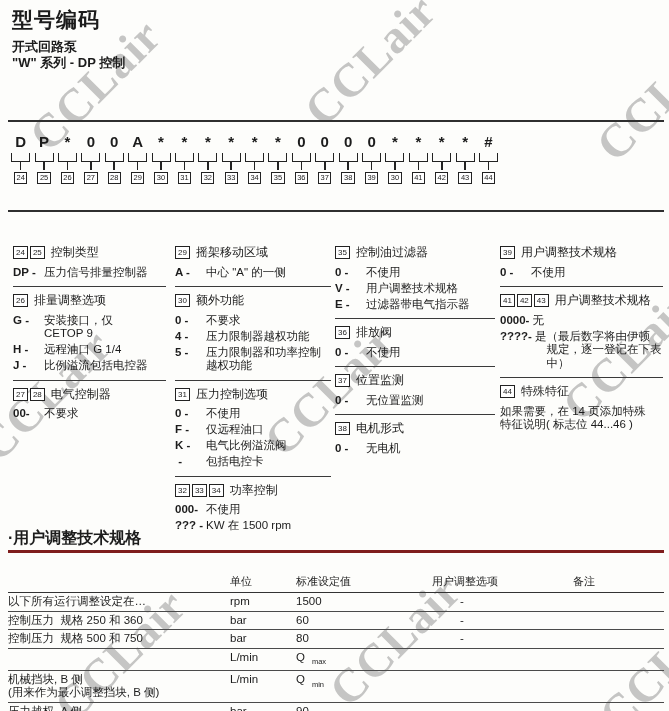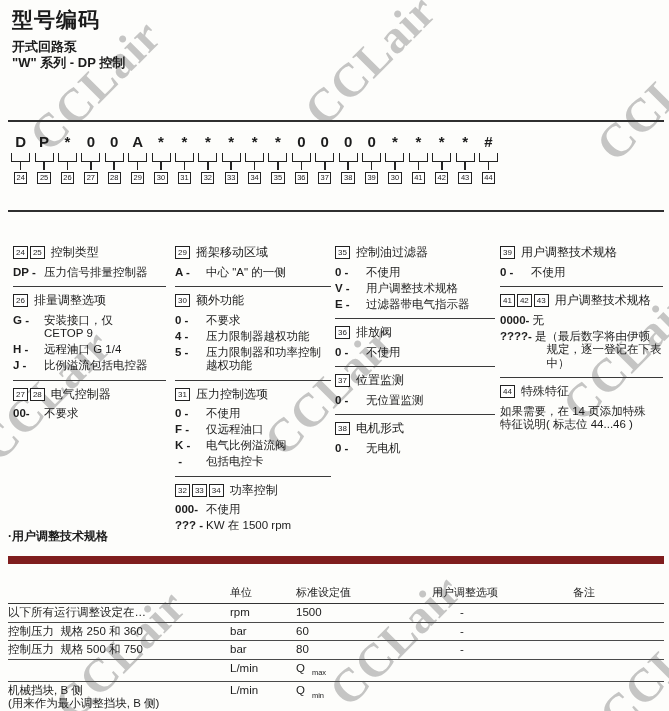--- a/index.html
+++ b/index.html
@@ -46,21 +46,21 @@
   .sec-head{display:flex;align-items:center;gap:6px;margin-bottom:6px;font-size:12px;}
   .sec-boxes{display:flex;gap:2px;}
   .sec-box{border:1.2px solid #222;background:#fff;font-size:8px;line-height:11px;padding:0 2px;}
   .entry{display:flex;margin-top:2.5px;}
   .entry-code{font-weight:bold;white-space:pre;min-width:28px;margin-right:3px;}
   .entry-desc{flex:1;}
   .entry-desc div{min-height:13.5px;white-space:pre-wrap;}
 
   
   #user-spec-table{left:8px;top:528px;width:656px;}
-  #table-title{font-weight:bold;font-size:12px;padding-bottom:11px;border-bottom:8px solid #7f1d1d;}
+  #table-title{font-weight:bold;font-size:16px;padding-bottom:1px;border-bottom:3px solid #7f1d1d;}
   .trow{display:grid;grid-template-columns:222px 66px 136px 136px 1fr;
     border-bottom:1.4px solid #4a4a4a;align-items:start;font-size:11.5px;line-height:13px;}
   .trow.header{font-size:11px;padding-top:20px;border-bottom:1.6px solid #333;}
   .trow.header .tcell{padding-bottom:4px;}
   .tcell{padding:2px 0 2.5px 0;}
   .tcell.label div{white-space:pre-wrap;}
   .tcell.option{padding-left:28px;}
   .tcell.note{padding-left:5px;}
   .trow.last{border-bottom:2px solid #666;}
   sub{font-size:7.5px;padding-left:7px;}

